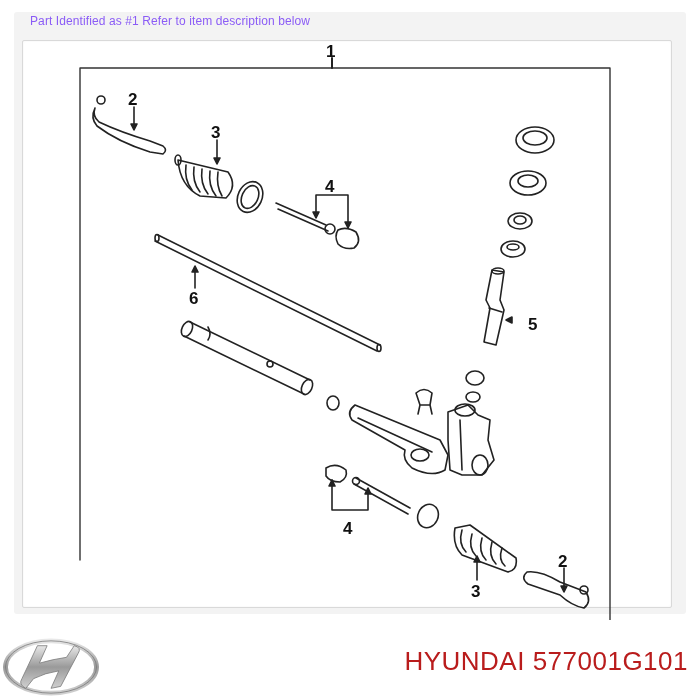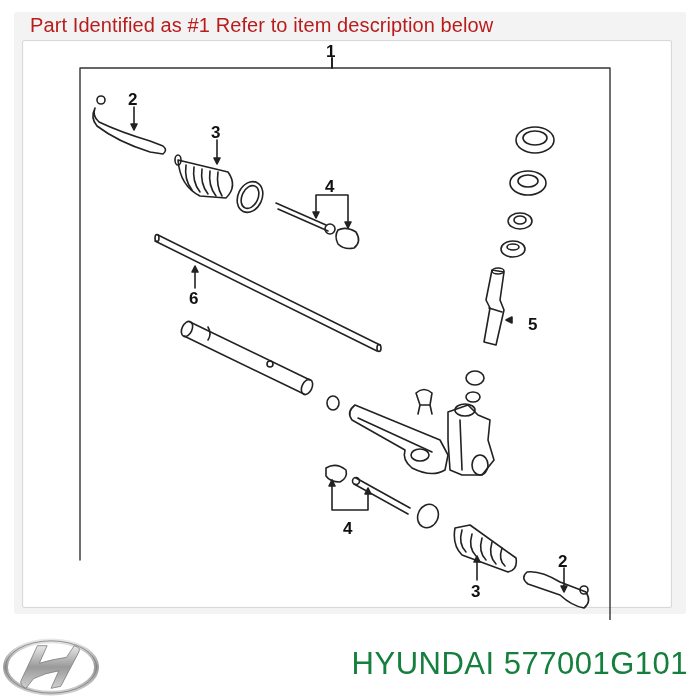--- a/index.html
+++ b/index.html
@@ -1,22 +1,22 @@
 <!DOCTYPE html>
 <html><head>
 <meta charset="utf-8">
 <style>
   html, body { margin:0; padding:0; background:#ffffff; }
   body { width:700px; height:700px; position:relative; overflow:hidden; font-family:"Liberation Sans", sans-serif; }
   .panel { position:absolute; left:14px; top:12px; width:672px; height:602px; background:#f3f3f3; border-radius:3px; }
-  .panel-title { position:absolute; left:30px; top:14px; font-size:20px; color:#b91c1c; letter-spacing:0.1px; }
+  .panel-title { position:absolute; left:30px; top:14px; font-size:12px; color:#8b5cf6; letter-spacing:0.1px; }
   .inner { position:absolute; left:22px; top:40px; width:648px; height:566px; background:#ffffff; border:1px solid #d9d9d9; border-radius:2px; box-shadow:inset 0 0 2px #eee; }
   .diagram { position:absolute; left:0; top:0; width:700px; height:620px; }
   .footer-logo { position:absolute; left:2px; top:636px; width:98px; height:62px; }
-  .footer-text { position:absolute; right:12px; top:646px; font-size:31px; color:#15803d; letter-spacing:0.5px; }
+  .footer-text { position:absolute; right:12px; top:646px; font-size:26px; color:#b91c1c; letter-spacing:0.5px; }
   .lbl { font-family:"Liberation Sans", sans-serif; font-weight:bold; font-size:17px; fill:#111; }
 </style>
 </head>
 <body>
 
 <div class="panel"></div>
 <div class="panel-title">Part Identified as #1 Refer to item description below</div>
 <div class="inner"></div>
 
 <svg class="diagram" viewBox="0 0 700 620" xmlns="http://www.w3.org/2000/svg">

